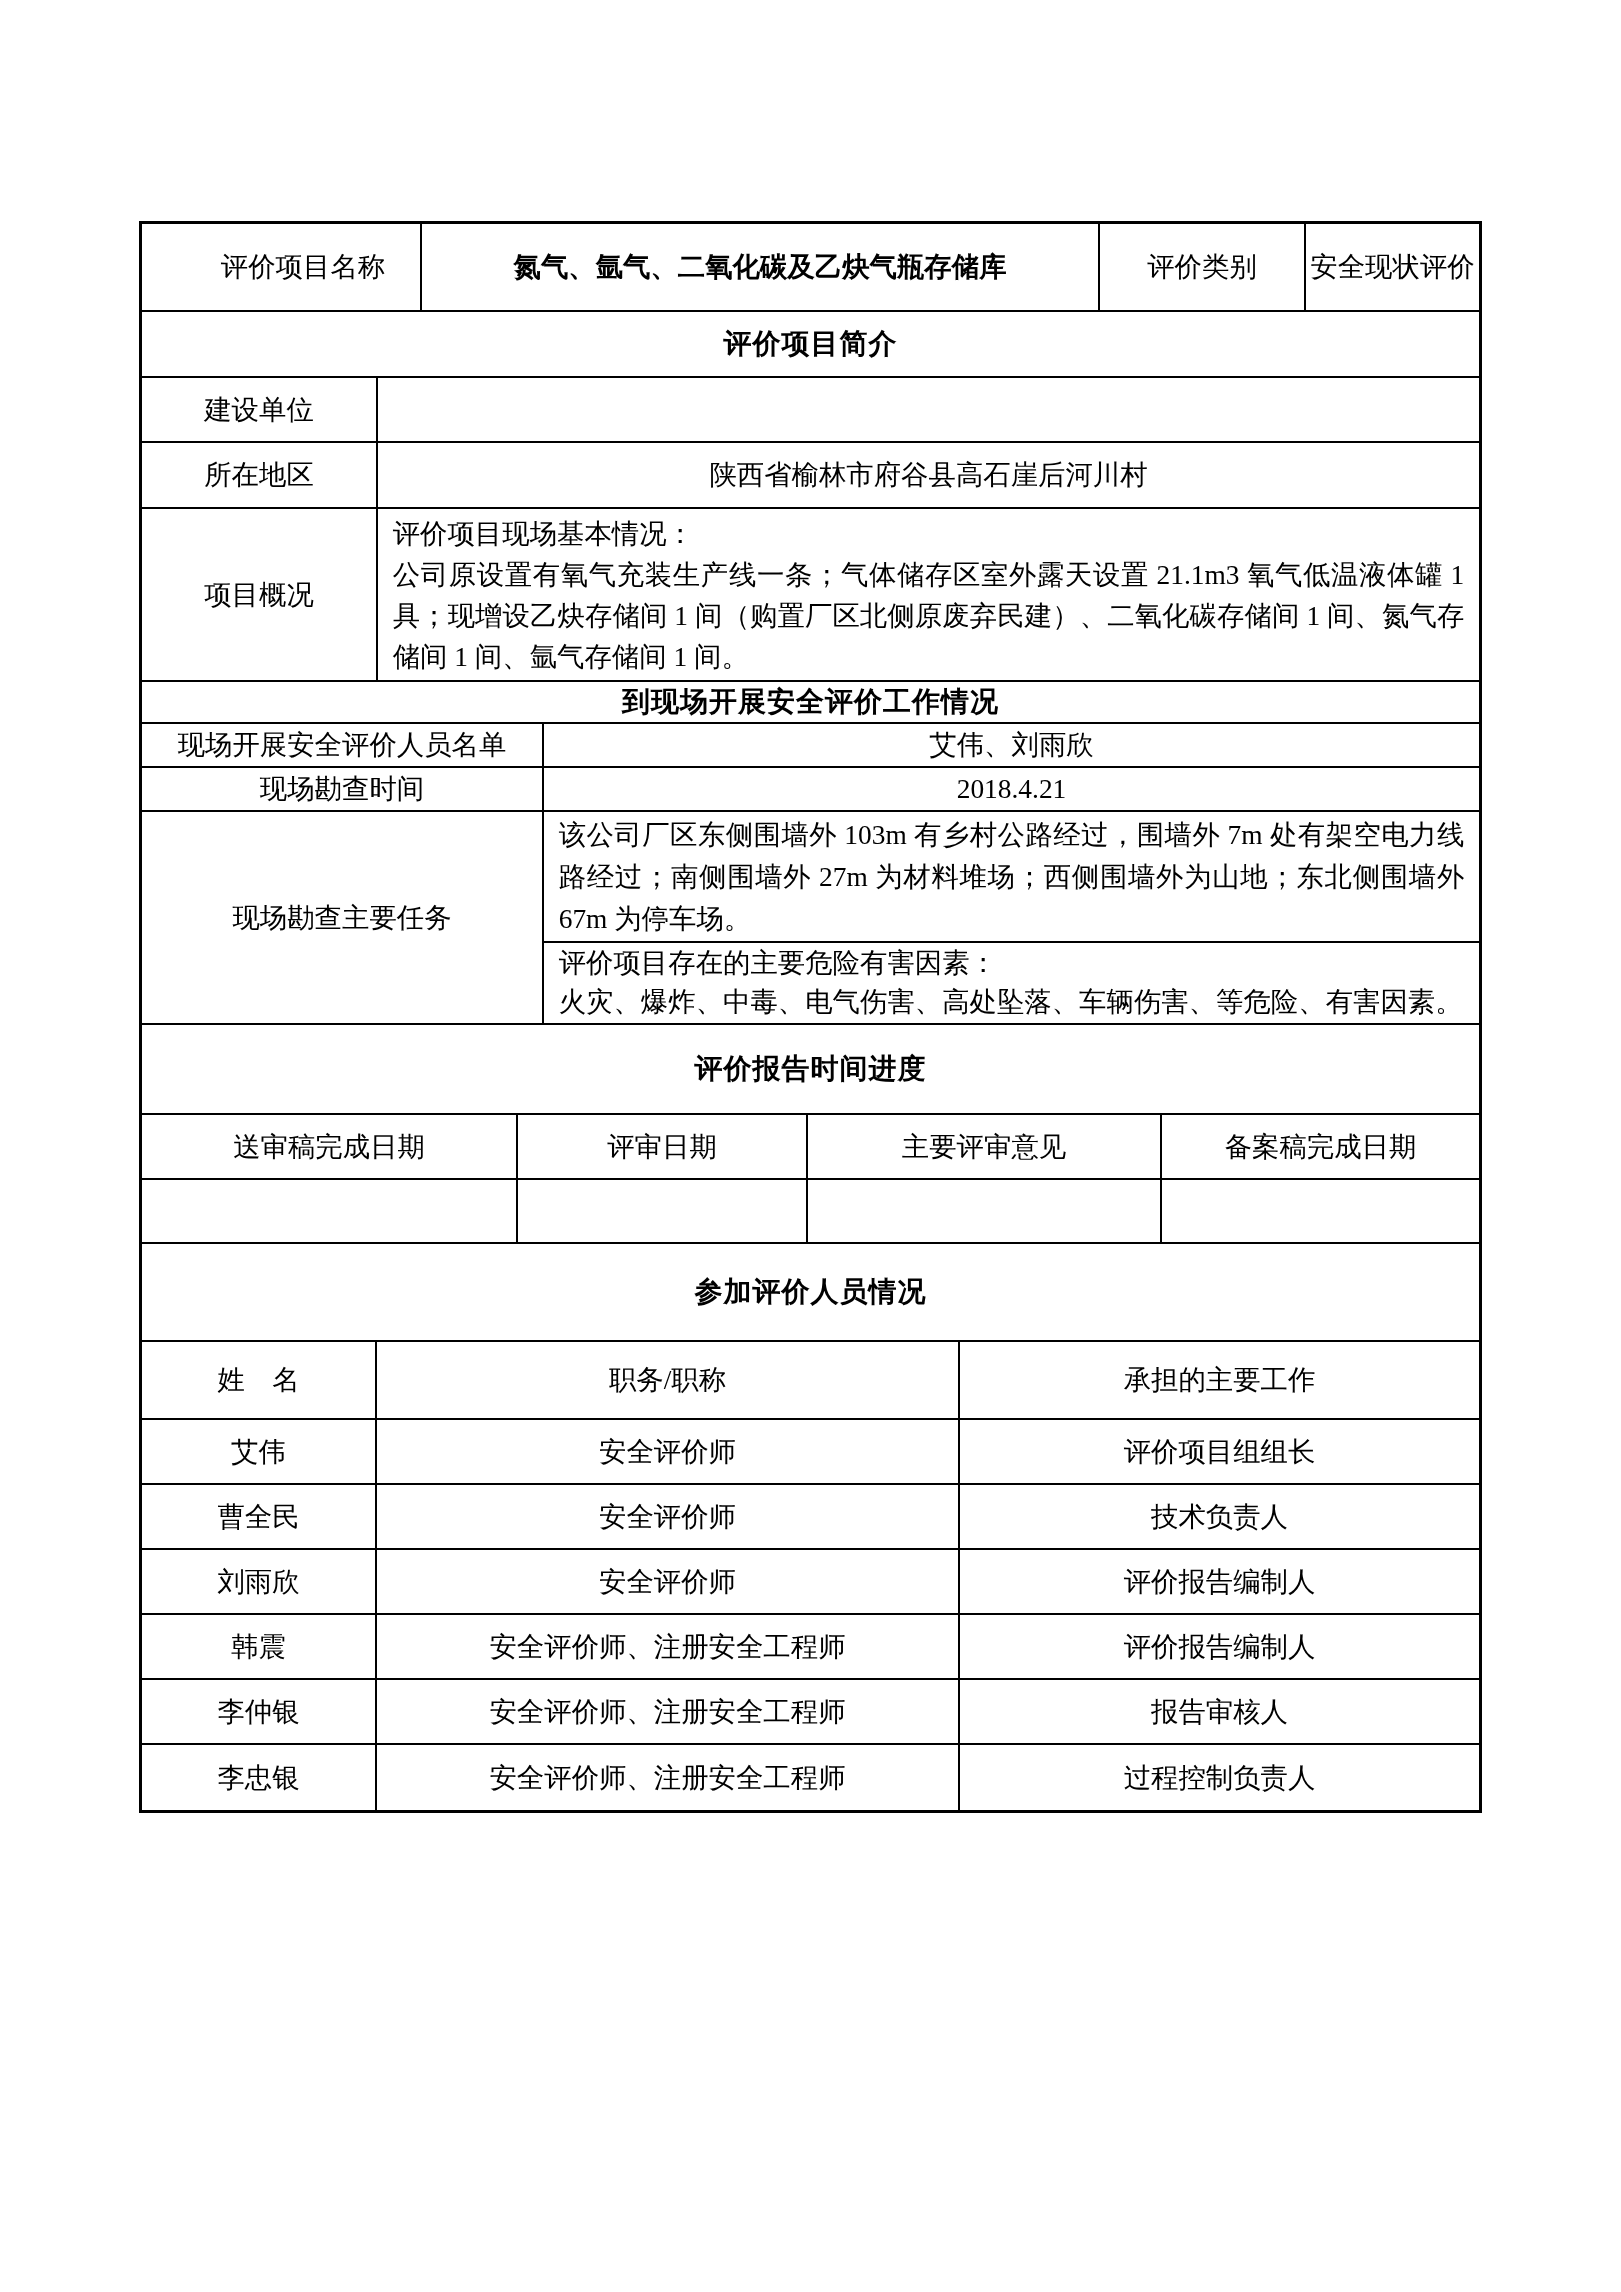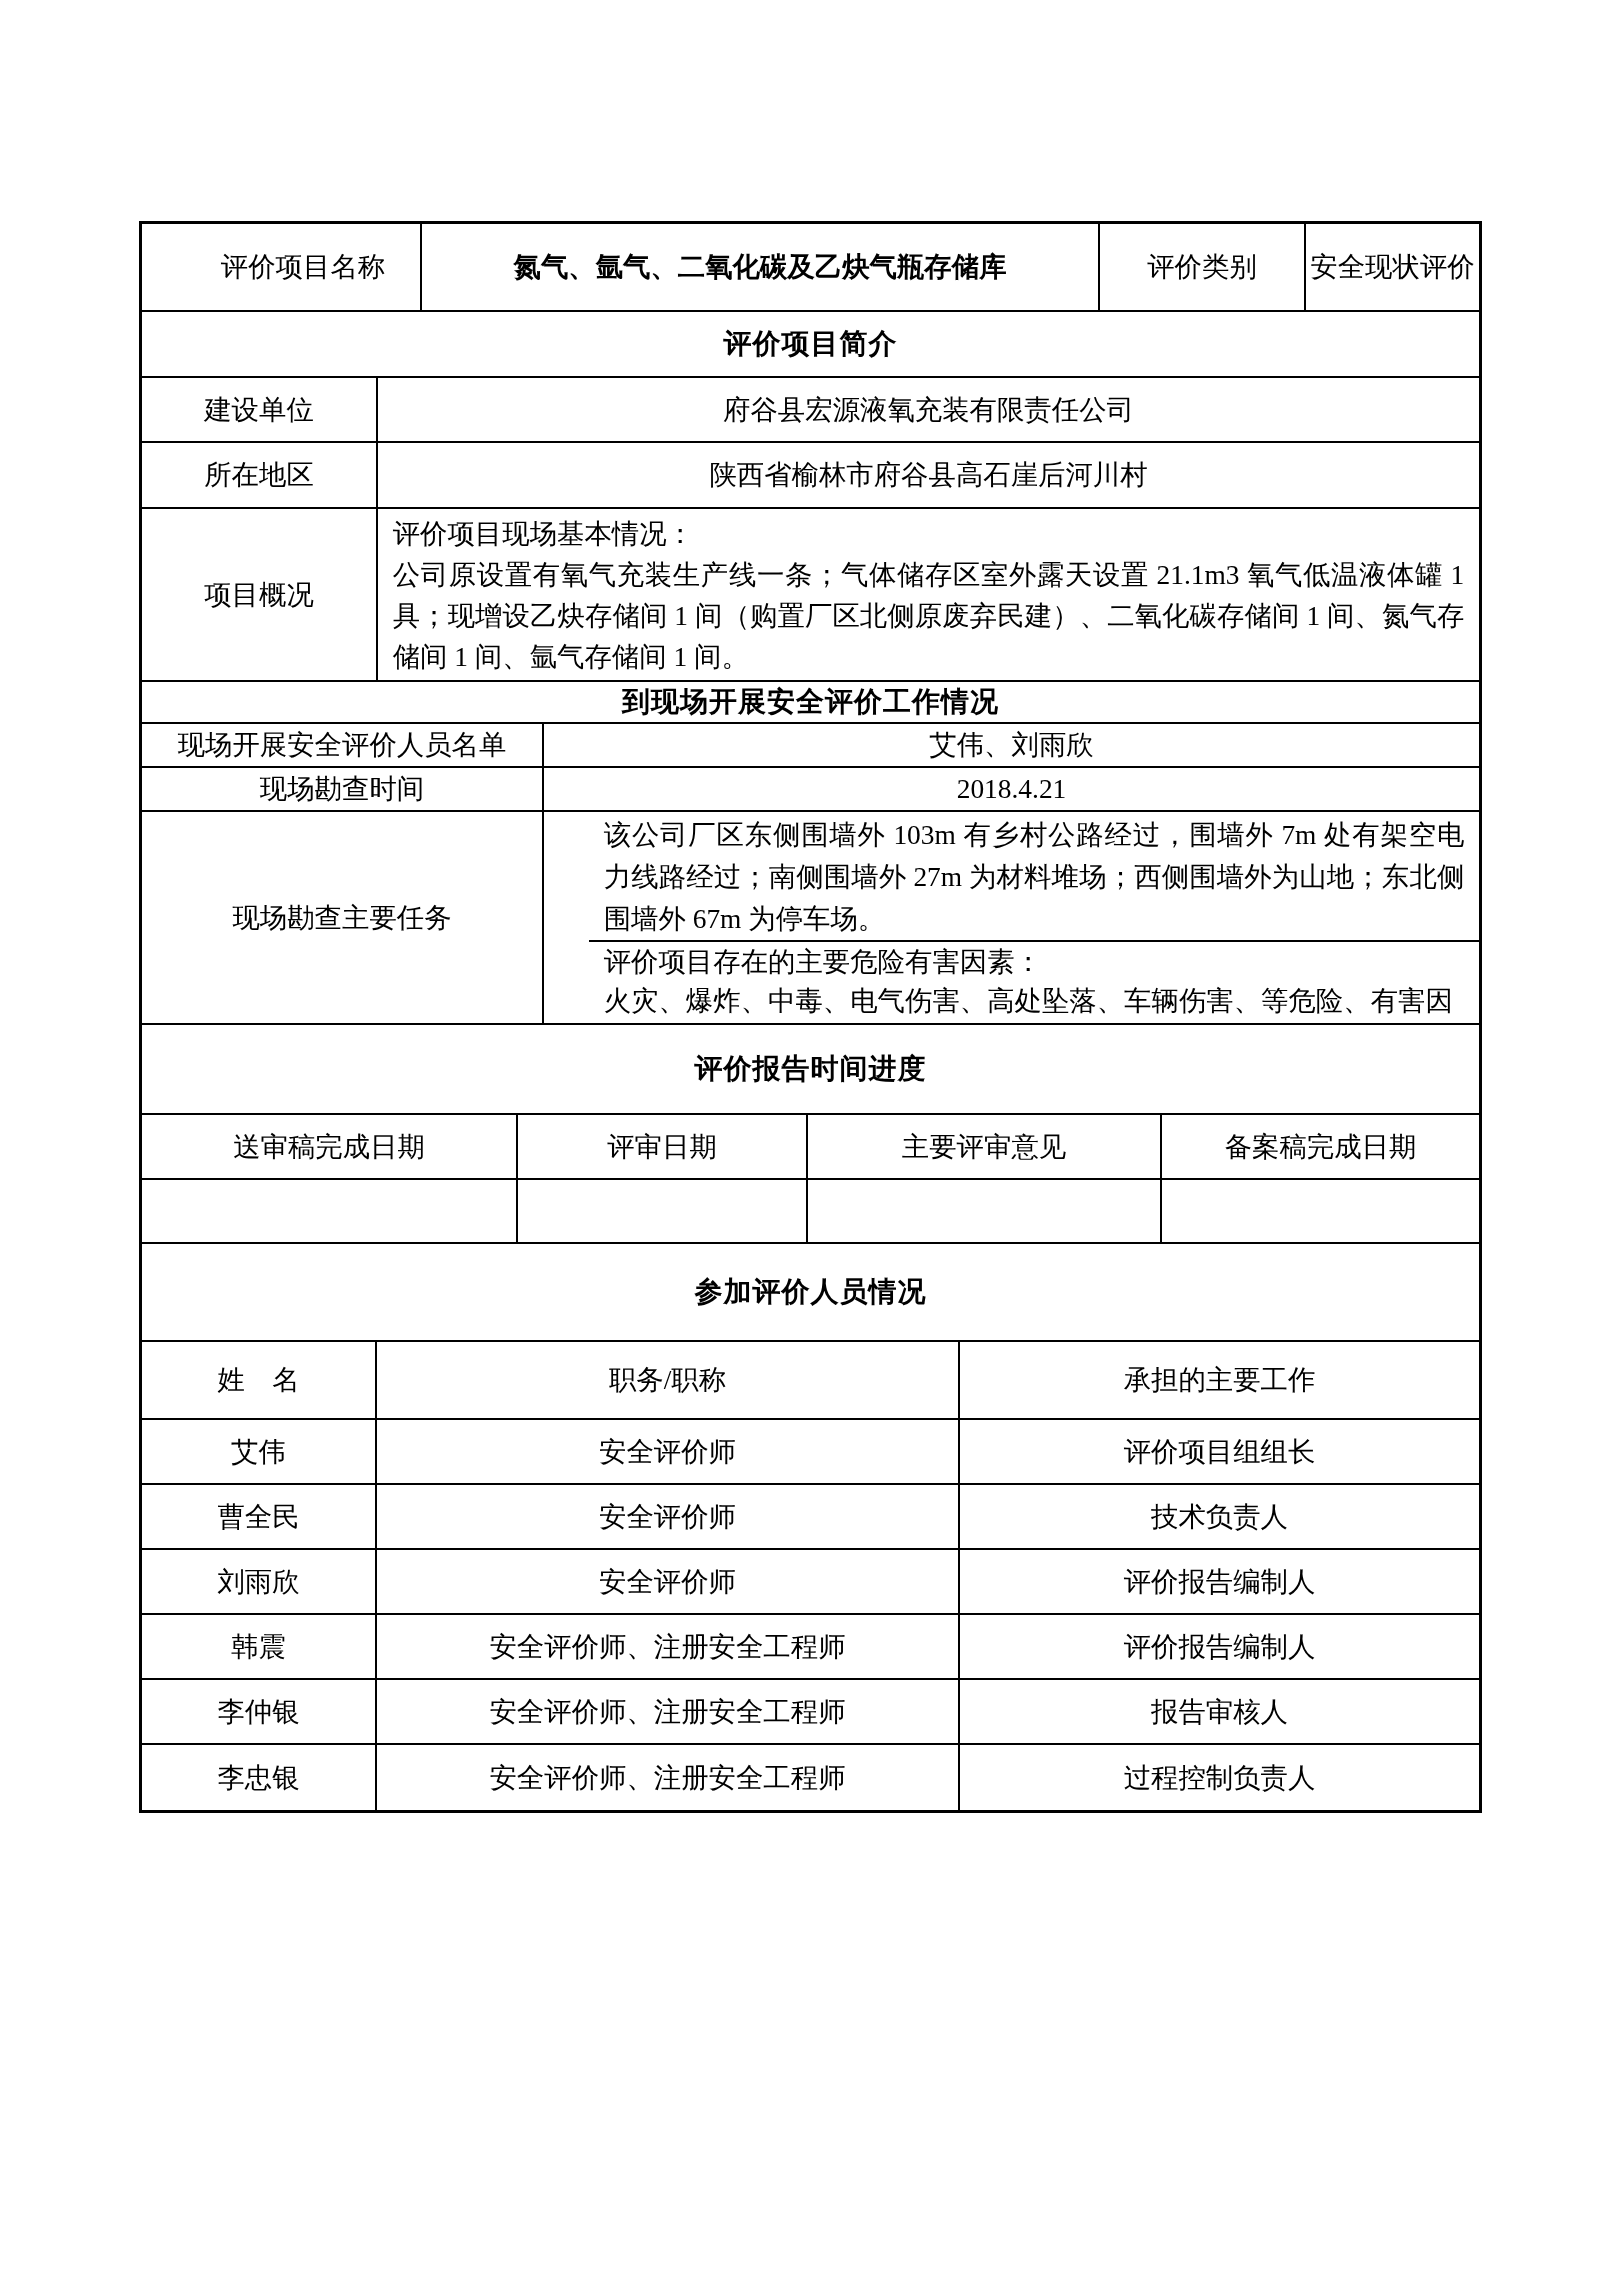--- a/index.html
+++ b/index.html
@@ -25,21 +25,21 @@
   .w241{width:236px;} .w692{width:678px;font-weight:bold;} .w210{width:206px;}
   .w410{width:402px;} .w384{width:376px;} .w296{width:290px;}
   .w361{width:354px;} .w240{width:235px;} .w595{width:583px;}
   .h90{height:88px;padding-left:44px;} .h67{height:66px;} .h66{height:65px;} .h177{height:173px;}
   .h43{height:42px;} .h45{height:44px;} .h217{height:213px;} .h92{height:90px;}
   .h65{height:64px;} .h100{height:98px;} .h80{height:78px;}
   .textcell{
     display:block;text-align:justify;padding:4.9px 14.7px 0 14.7px;
     line-height:41px;font-size:27.4px;
   }
-  .stack{display:flex;flex-direction:column;align-items:stretch;justify-content:flex-start;padding:0;margin-left:45px;}
+  .stack{display:flex;flex-direction:column;align-items:stretch;justify-content:flex-start;padding:0;}
   .sub1{
     box-sizing:border-box;height:131px;border-bottom:2.9px solid #000;
     text-align:justify;padding:2px 14.7px 0 14.7px;line-height:42px;font-size:27.4px;
   }
   .sub2{
     box-sizing:border-box;flex:1;text-align:left;
     padding:1px 14.7px 0 14.7px;line-height:39px;font-size:27.4px;
   }
 </style>
 </head>
@@ -53,21 +53,20 @@
     <div class="cell w210">评价类别</div>
     <div class="cell last">安全现状评价</div>
   </div>
 
   <div class="row h67">
     <div class="cell last sect">评价项目简介</div>
   </div>
 
   <div class="row h66">
     <div class="cell w241">建设单位</div>
-    <div class="cell last">府谷县宏源液氧充装有限责任公司</div>
   </div>
 
   <div class="row h67">
     <div class="cell w241">所在地区</div>
     <div class="cell last">陕西省榆林市府谷县高石崖后河川村</div>
   </div>
 
   <div class="row h177">
     <div class="cell w241">项目概况</div>
     <div class="cell last textcell">

